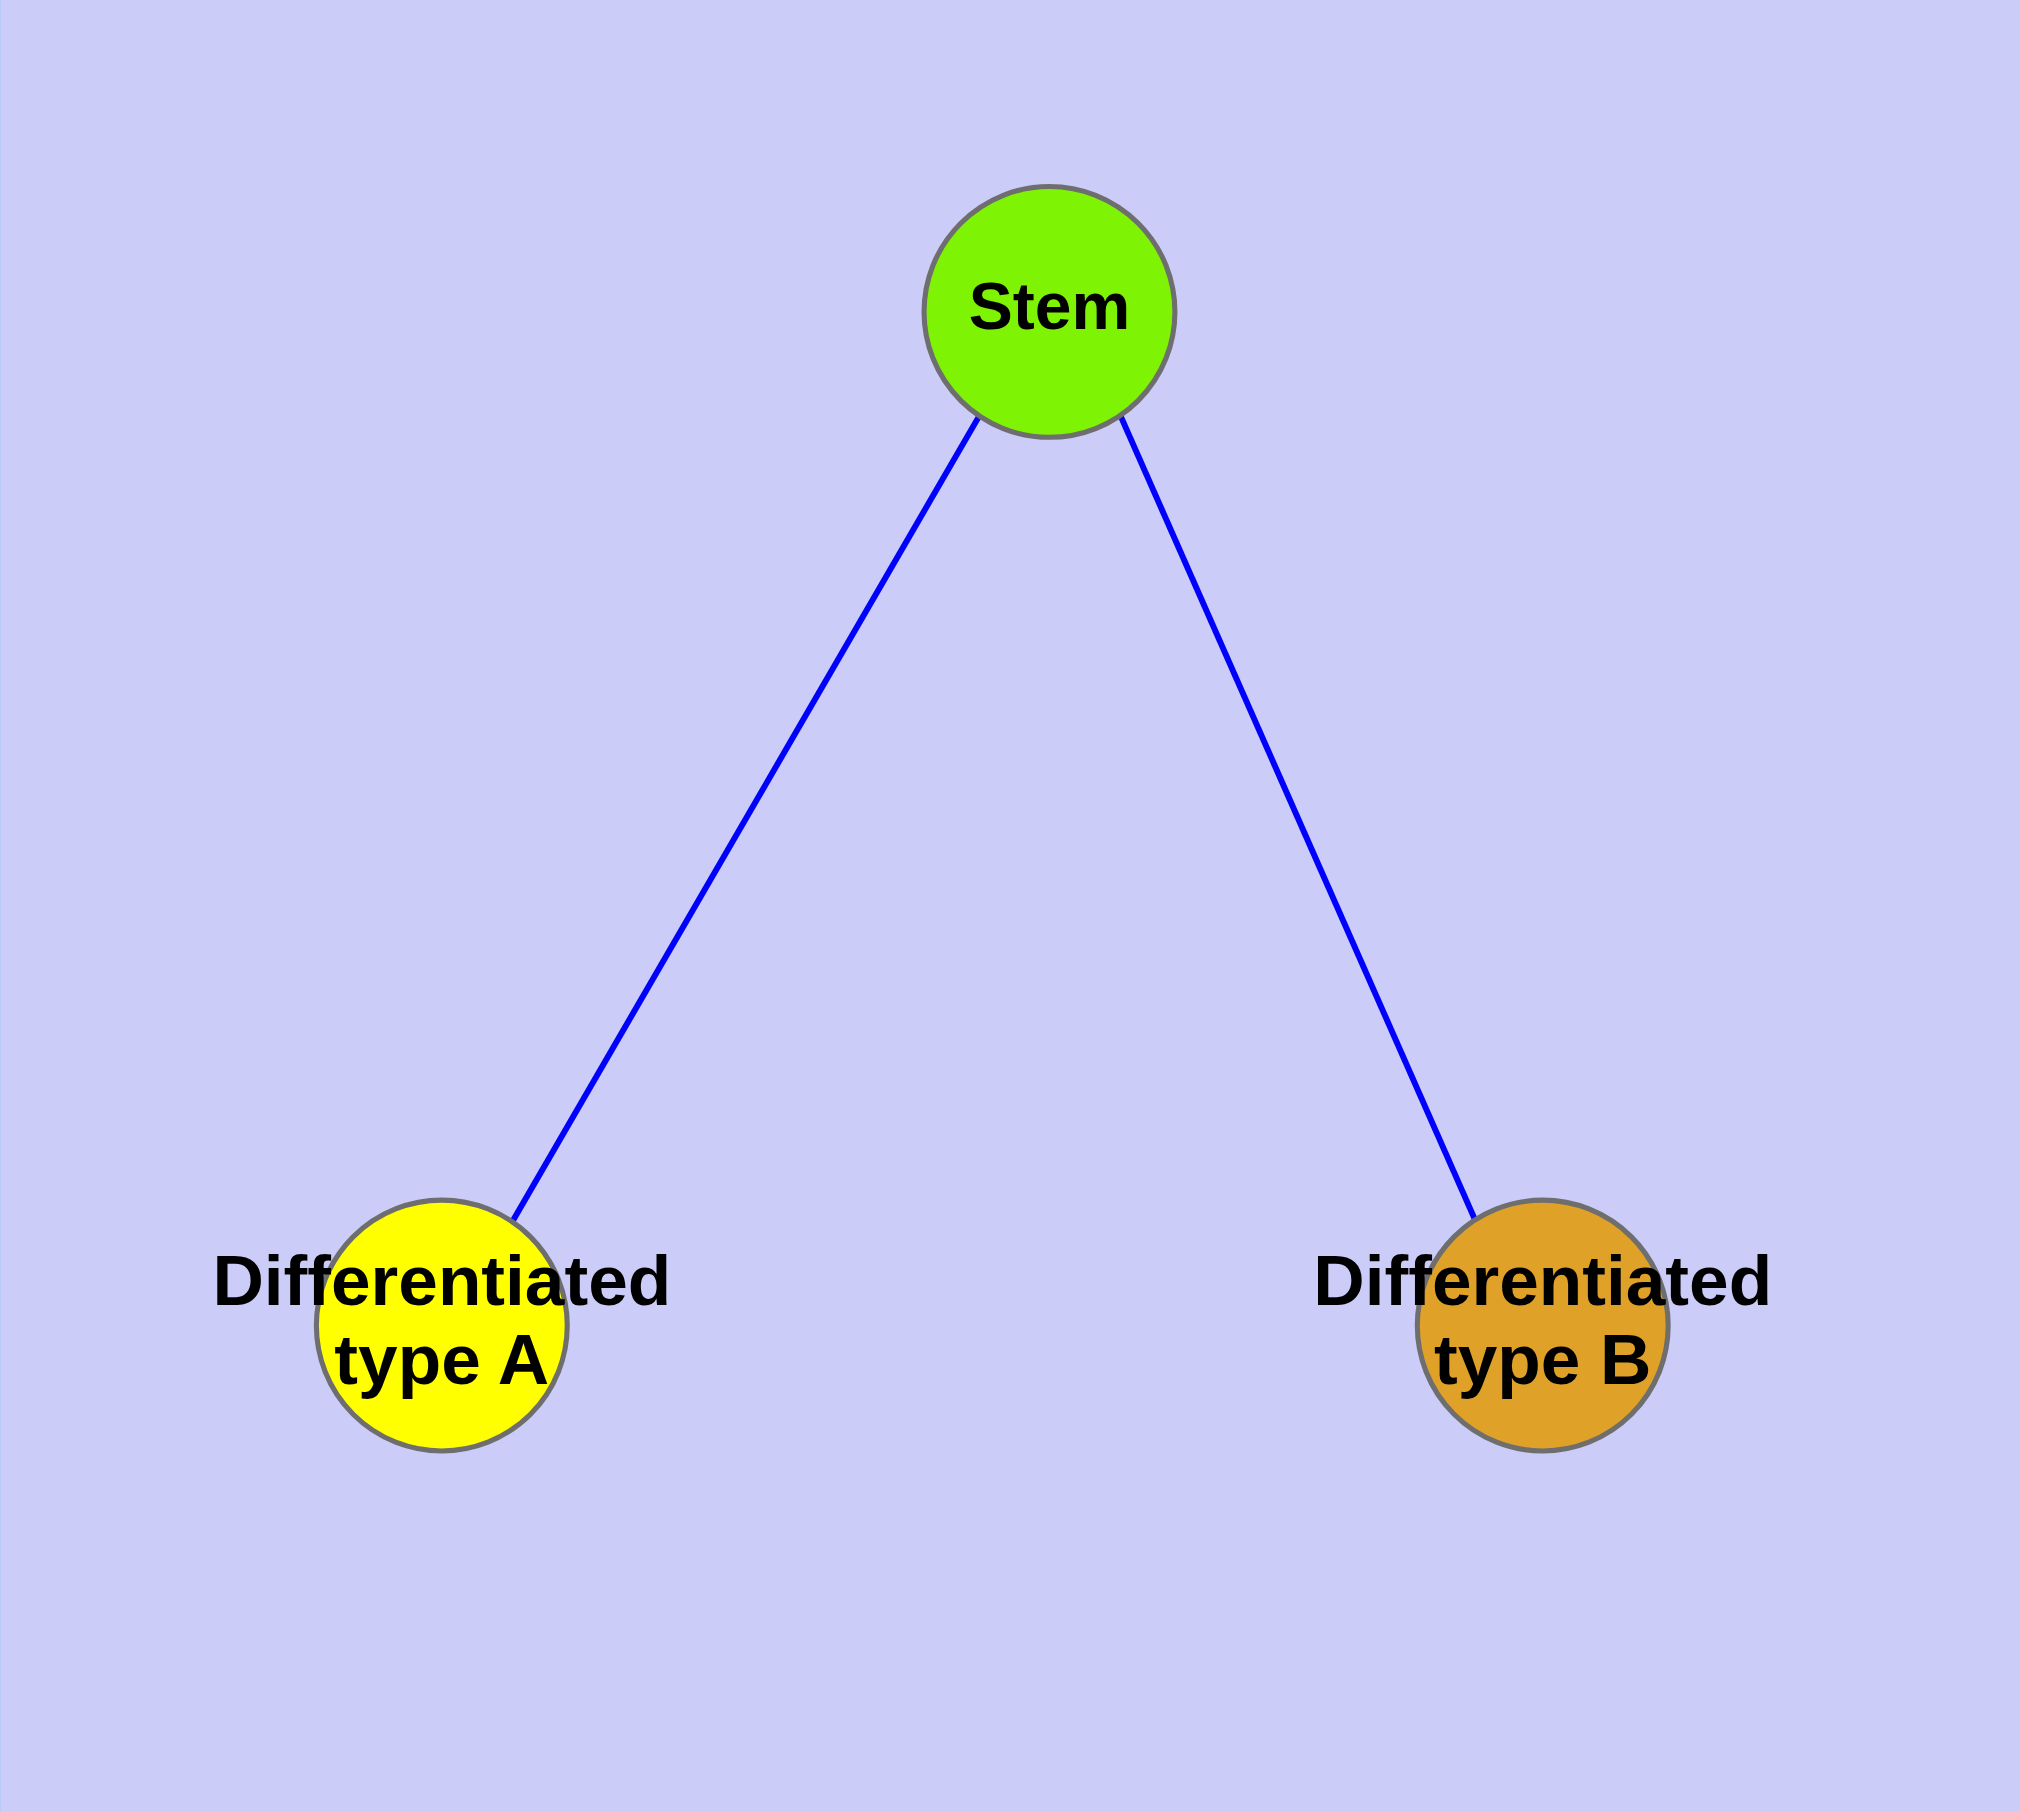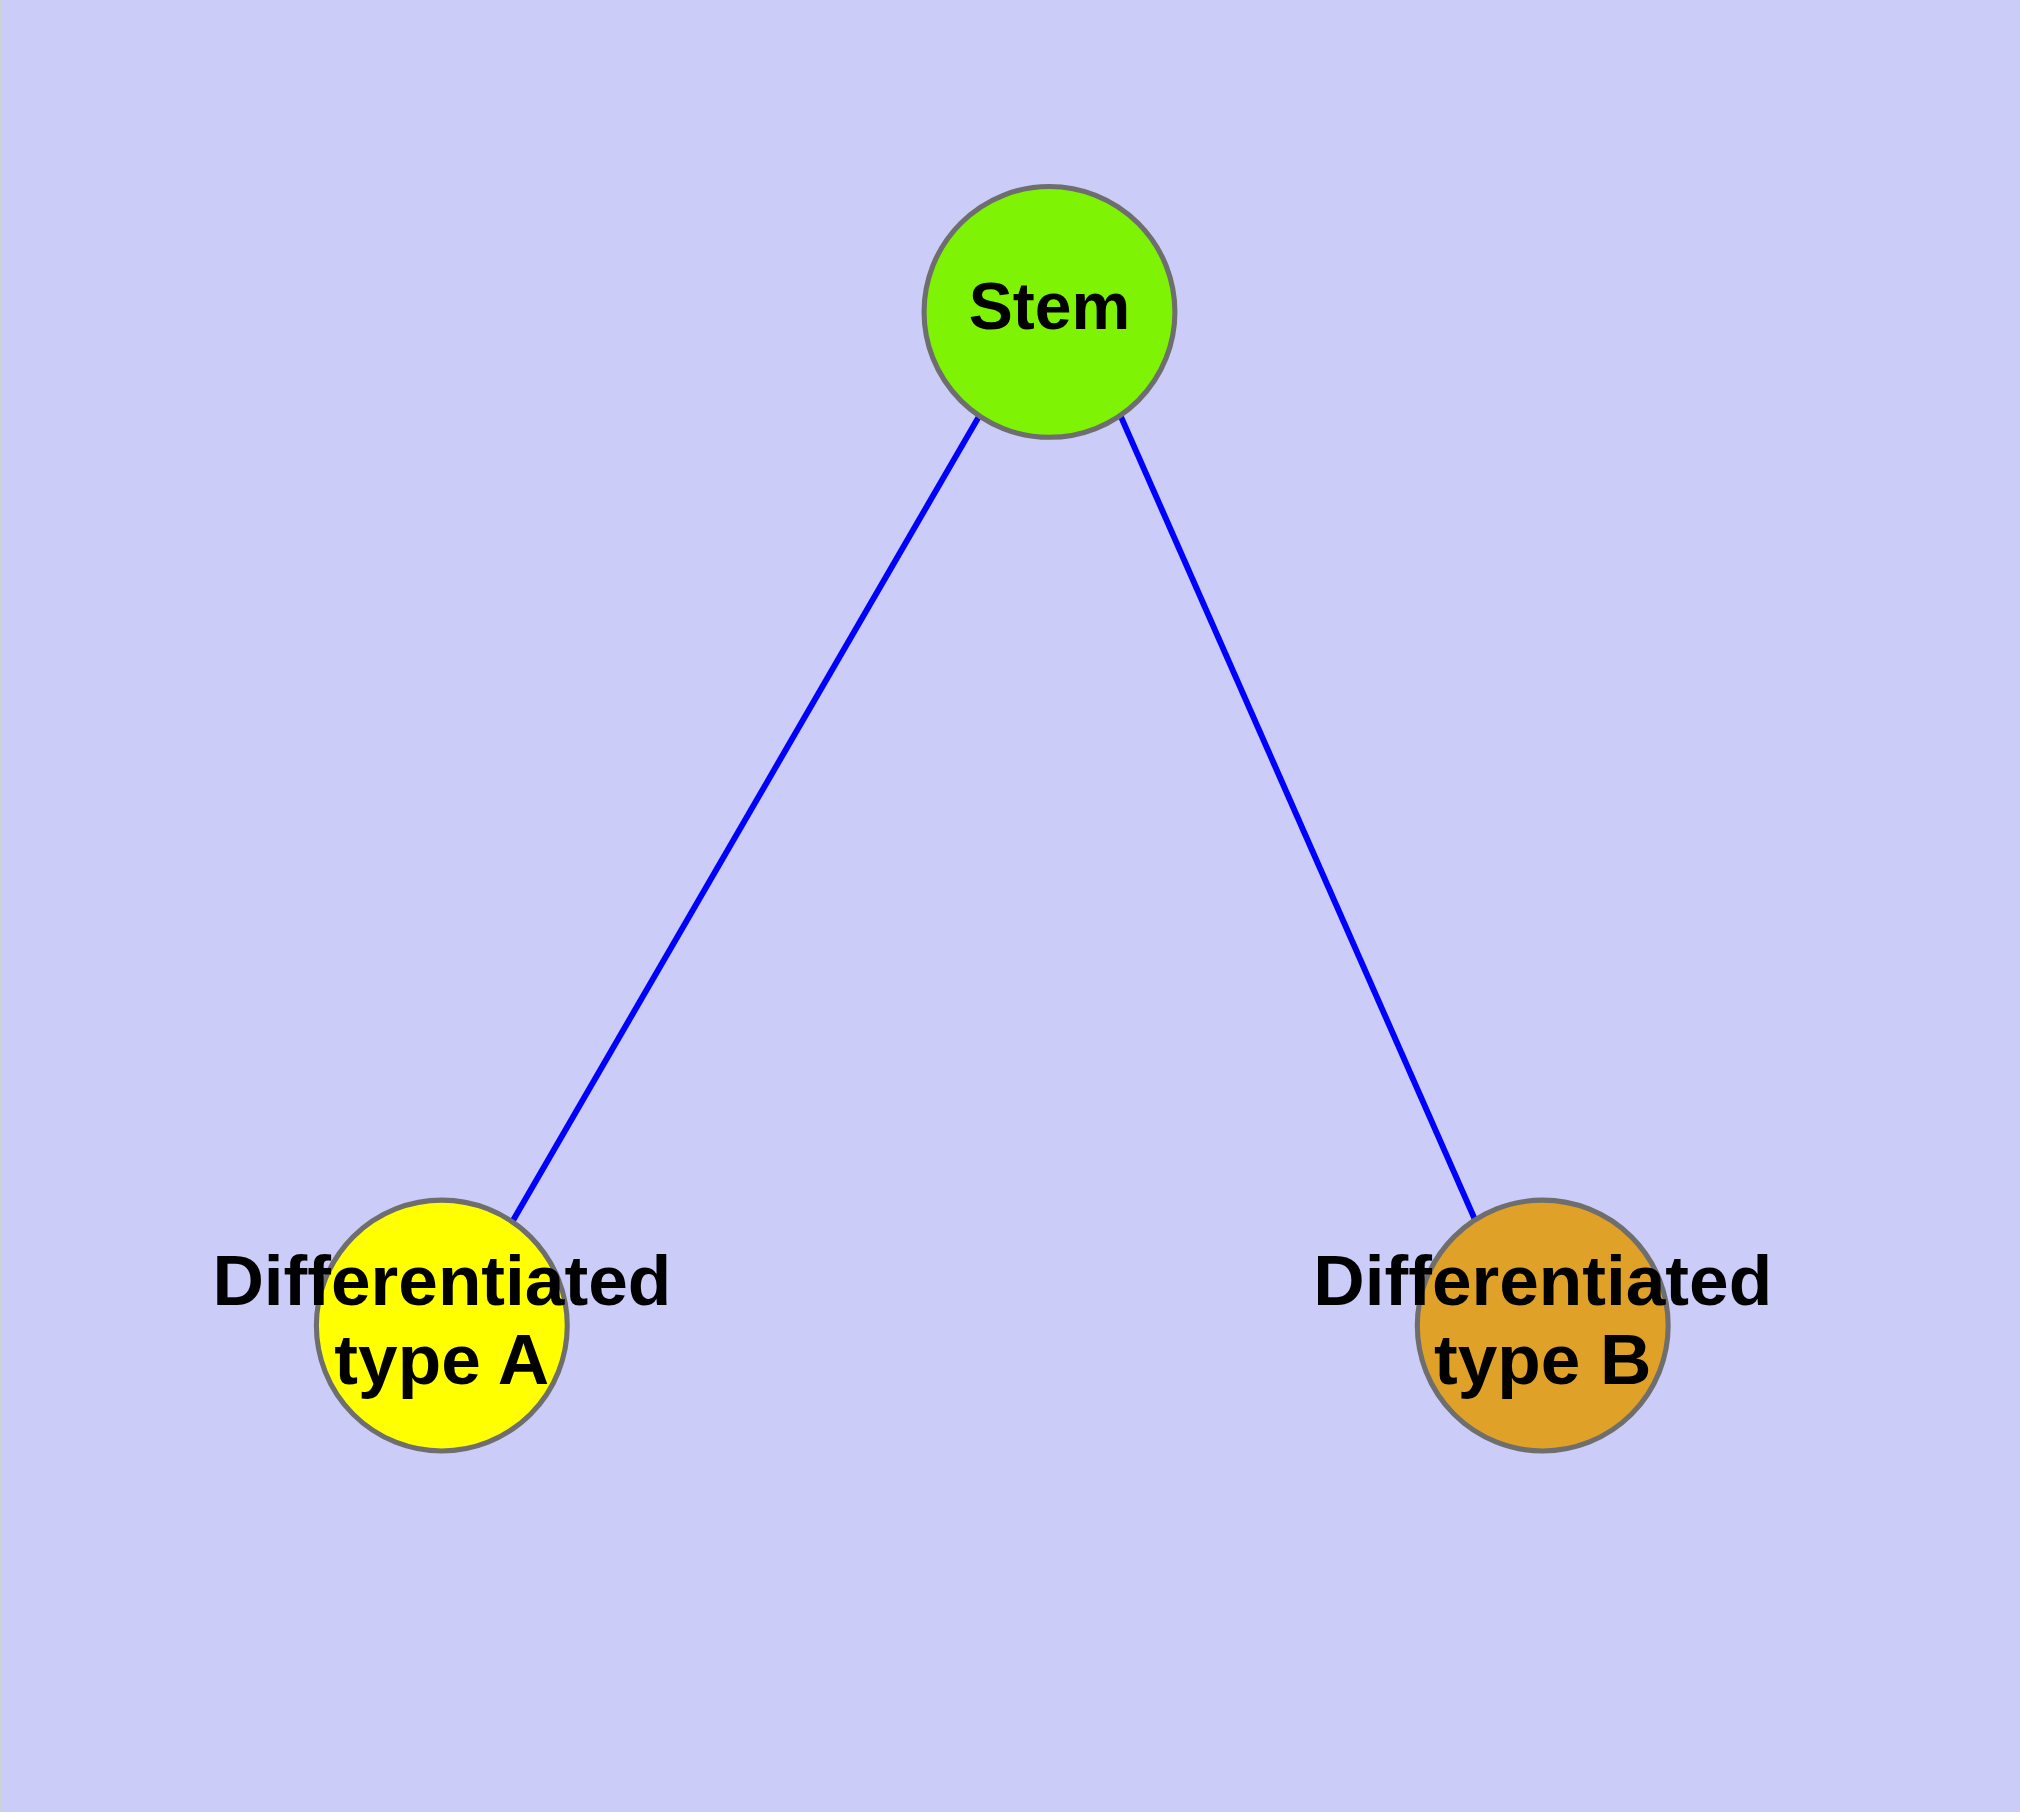--- a/index.html
+++ b/index.html
@@ -27,21 +27,21 @@
     font-family: "Liberation Sans", sans-serif;
     font-weight: bold;
     fill: #000000;
     text-anchor: middle;
     dominant-baseline: middle;
   }
 </style>
 </head>
 <body>
 
-<div id="stage" style="width: 2021px; height: 1812px; background: #bef264;">
+<div id="stage" style="width: 2021px; height: 1812px; background: #7dd3fc;">
   <svg id="graph-svg" viewBox="0 0 2384 2138" xmlns="http://www.w3.org/2000/svg" style="width: 2021px; height: 1812px;">
 
     <rect id="bg-rect" x="0" y="0" width="2384" height="2138" fill="#ccccf9"></rect>
 
     <g id="edges-layer">
         <line x1="1155" y1="491" x2="605" y2="1440" stroke="#0000ff" stroke-width="7" stroke-linecap="butt"></line>
         <line x1="1322" y1="491" x2="1740" y2="1439" stroke="#0000ff" stroke-width="7" stroke-linecap="butt"></line>
       </g>
     <g id="nodes-layer">
         <g>

